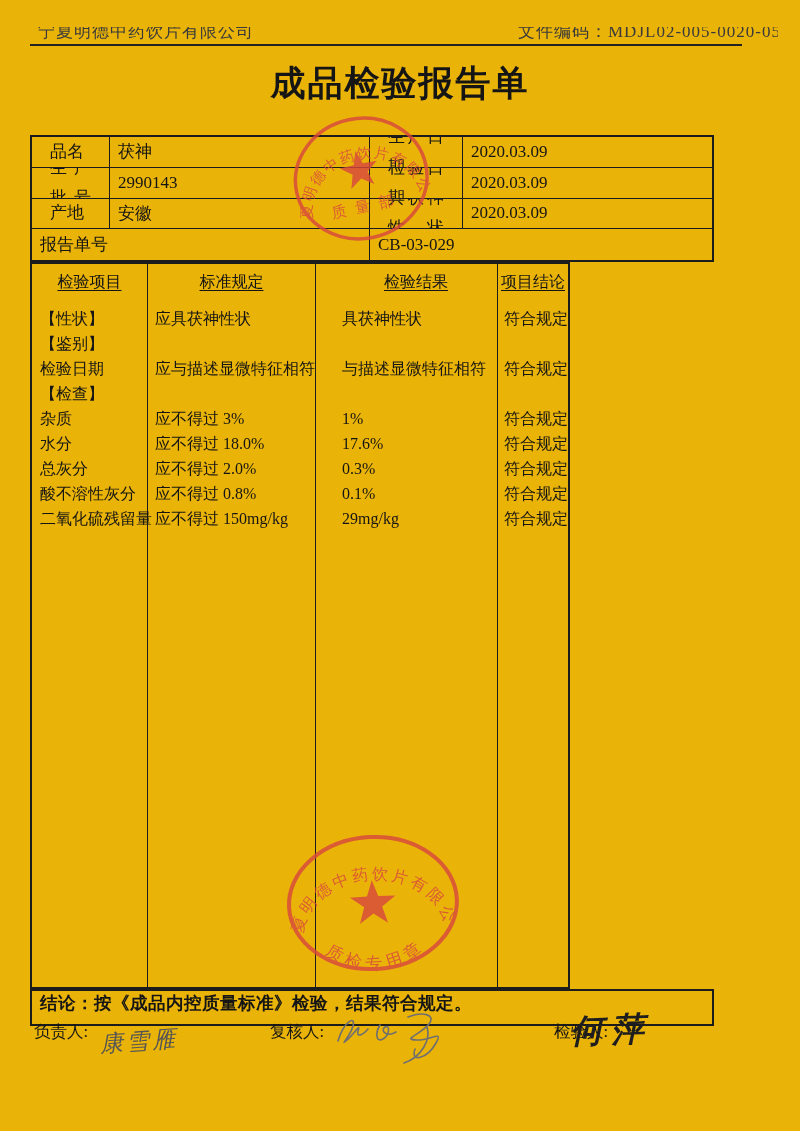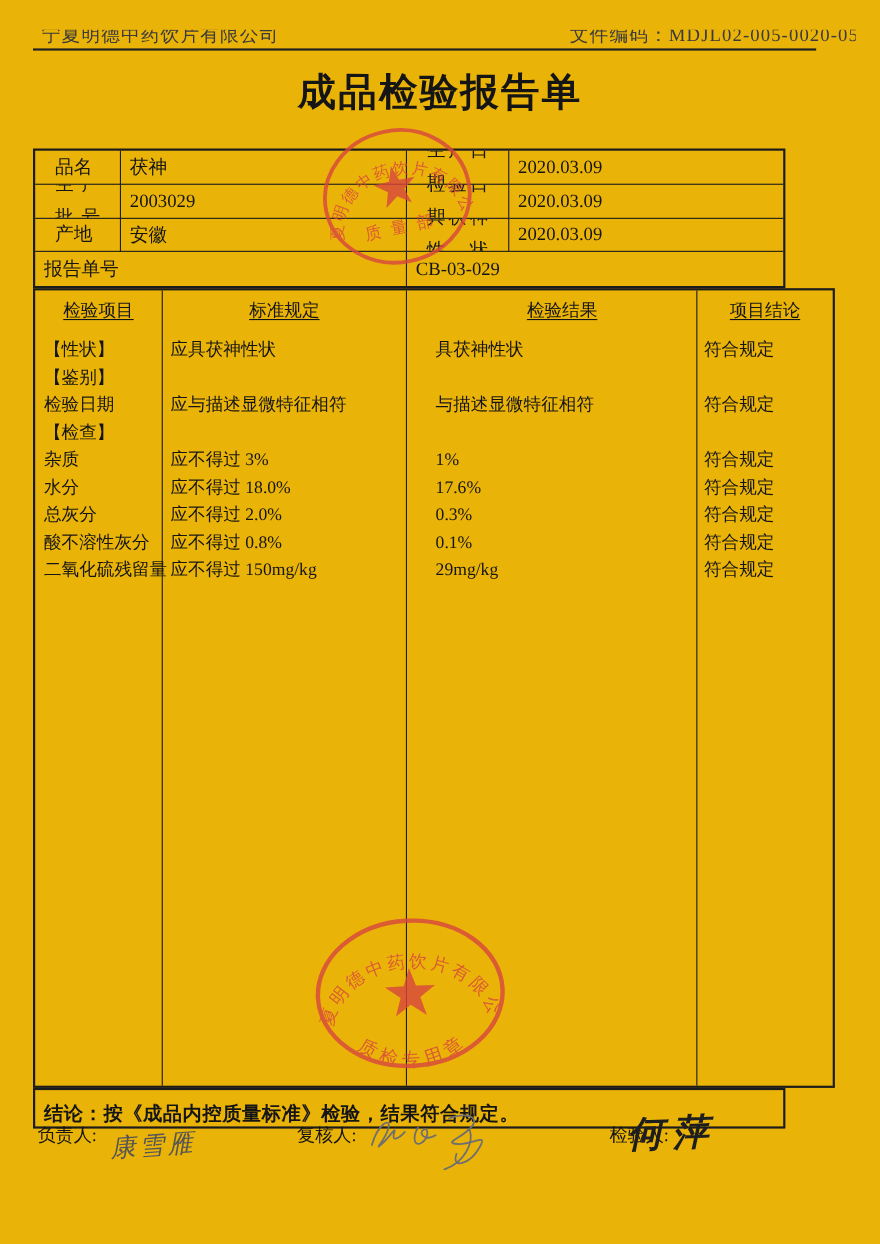--- a/index.html
+++ b/index.html
@@ -23,34 +23,34 @@
     display:grid; grid-template-columns:78px 260px 93px 1fr;
     grid-template-rows:repeat(4,1fr); font-size:17px; }
   .cell { border-right:1px solid #1c1c1c; border-bottom:1px solid #1c1c1c;
     display:flex; align-items:center; padding:0 8px; box-sizing:border-box; overflow:hidden; }
   .cell.last-col { border-right:none; }
   .cell.last-row { border-bottom:none; }
   .spread { display:block; line-height:30px; text-align:justify; text-align-last:justify; padding:0 10px; }
   .rpt-label { grid-column:1 / span 2; }
   .rpt-value { grid-column:3 / span 2; }
   
-  .main-table { position:absolute; left:30px; top:262px; width:729px; height:727px;
+  .main-table { position:absolute; left:30px; top:262px; width:540px; height:727px;
     border:2px solid #1c1c1c; box-sizing:border-box; display:flex; font-size:16px; }
   .mcol { box-sizing:border-box; border-right:1px solid #1c1c1c; }
   .mcol:last-child { border-right:none; }
   .mc1 { width:116px; } .mc2 { width:222px; } .mc3 { width:245px;margin-left:19px; } .mc4 { flex:1; }
   .col-head { height:33px; display:flex; align-items:center; justify-content:center; padding-top:4px; box-sizing:border-box; }
   .col-head span { text-decoration:underline; text-underline-offset:3px; }
   .lines { padding-top:9px; }
   .line { line-height:25px; height:25px; white-space:nowrap; }
   .mc1 .line { padding-left:8px; } .mc2 .line { padding-left:7px; }
   .mc3 .line { padding-left:7px; } .mc4 .line { padding-left:6px; }
   
   .conclusion-box { position:absolute; left:30px; top:989px; width:684px; height:37px;
-    border:2px solid #1c1c1c; box-sizing:border-box; display:flex; align-items:flex-end;
+    border:2px solid #1c1c1c; box-sizing:border-box; display:flex; align-items:flex-start;
     padding-left:8px; font-size:17.5px; font-weight:600; letter-spacing:0.5px; }
   
   .sig-label { position:absolute; top:1021px; font-size:16.5px; }
   .sig-name  { position:absolute; color:#444; font-style:italic; white-space:nowrap; }
   .sig-resp  { left:100px; top:1026px; font-size:23px; letter-spacing:3px; transform:rotate(-4deg); color:#555; }
   .sig-insp  { left:570px; top:1008px; font-size:33px; font-weight:bold; letter-spacing:8px;
                transform:rotate(-2deg); color:#1e1e1e; }
   .sig-svg   { position:absolute; left:330px; top:1005px; }
   
   .stamp { position:absolute; opacity:0.8; }
@@ -79,21 +79,21 @@
       </div>
     <div class="cell">茯神</div>
     <div class="cell">
         <span class="spread">生产日期</span>
       </div>
     <div class="cell last-col">2020.03.09</div>
 
     <div class="cell">
         <span class="spread">生产批号</span>
       </div>
-    <div class="cell">2003029</div>
+    <div class="cell">2990143</div>
     <div class="cell">
         <span class="spread">检验日期</span>
       </div>
     <div class="cell last-col">2020.03.09</div>
 
     <div class="cell">
         <span class="spread">产地</span>
       </div>
     <div class="cell">安徽</div>
     <div class="cell">

